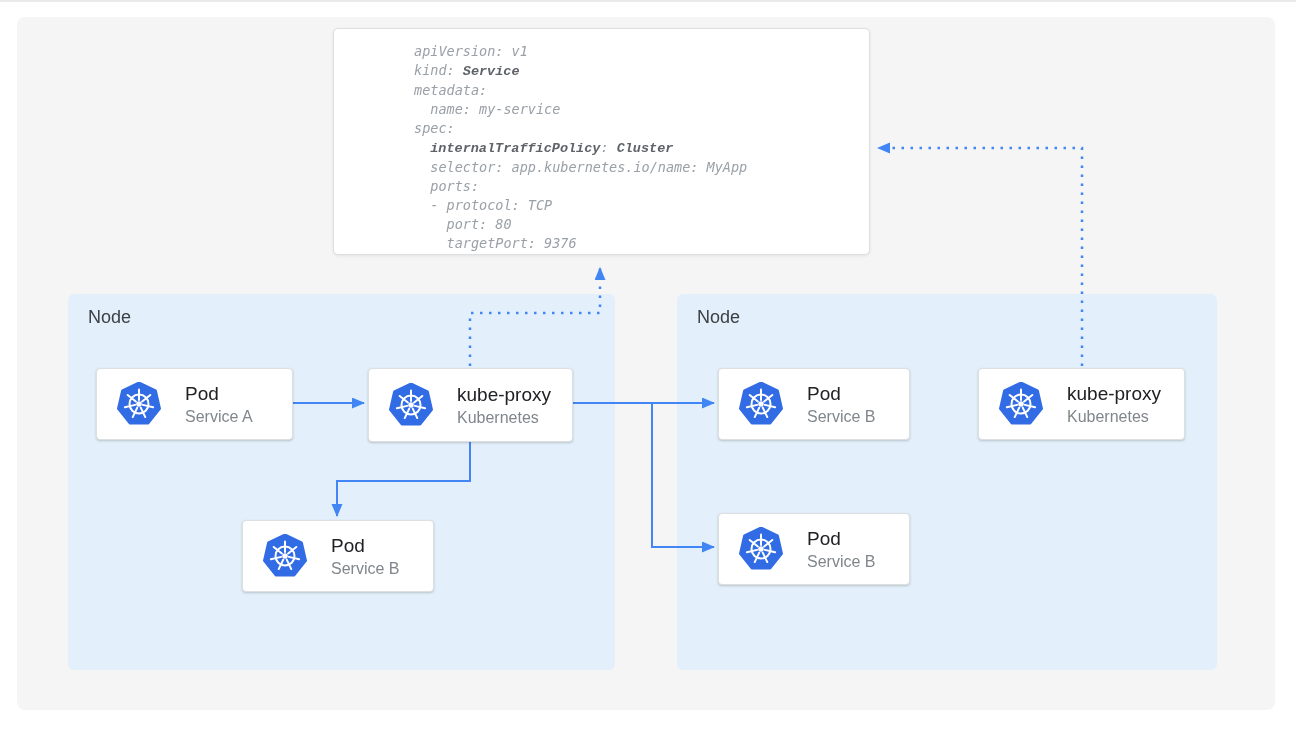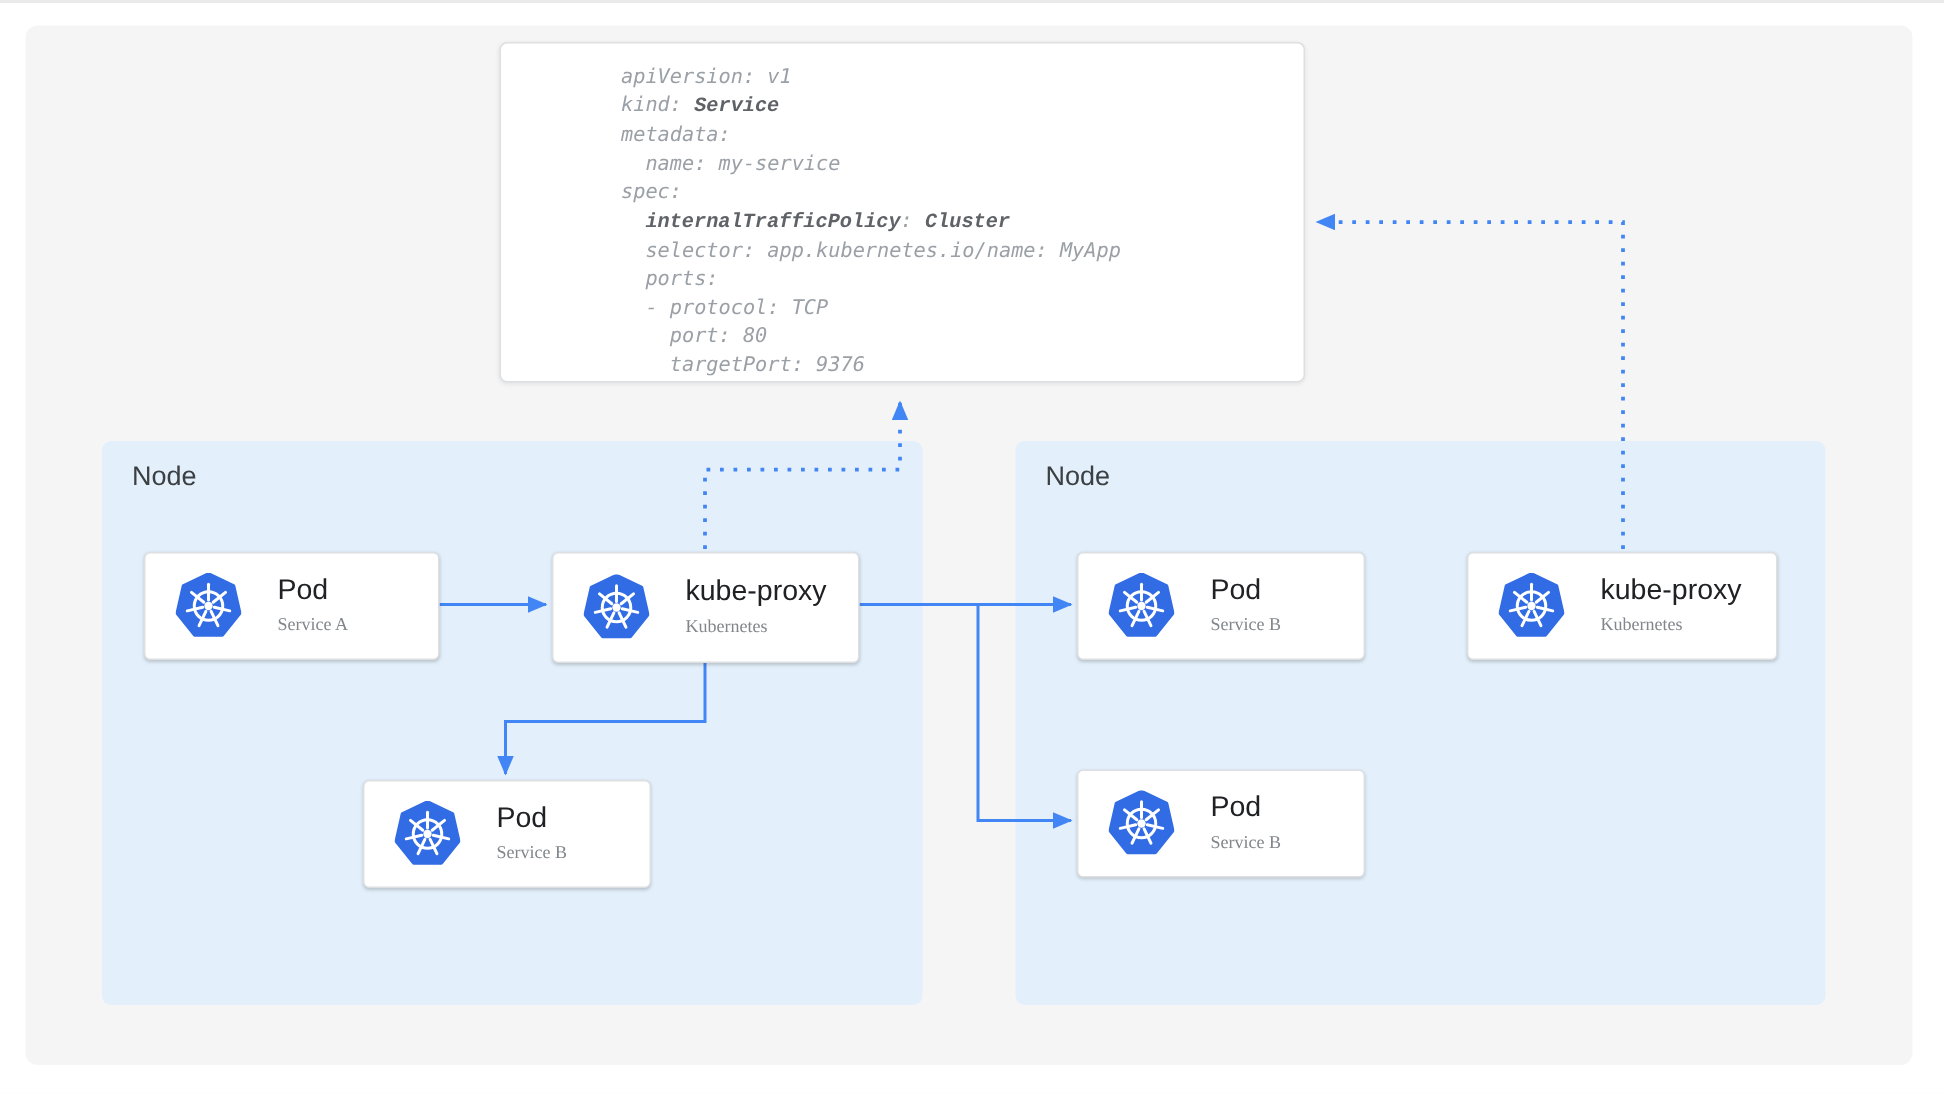--- a/index.html
+++ b/index.html
@@ -26,21 +26,21 @@
   .node{position:absolute;background:var(--node-bg);border-radius:6px;margin-top:11px;}
   .node-left{left:68px;top:283px;width:547px;height:376px;}
   .node-right{left:677px;top:283px;width:540px;height:376px;}
   .node-label{position:absolute;left:20px;top:13px;font-size:18px;color:var(--node-label-text);}
   .card{position:absolute;background:var(--card-bg);border:1px solid var(--card-border);
     border-radius:4px;box-shadow:0 1px 2px rgba(60,64,67,.18),0 1px 3px rgba(60,64,67,.08);
     display:flex;align-items:center;padding-left:20px;}
   .card .logo{width:44px;height:44px;flex:0 0 44px;}
   .card .txt{margin-left:24px;display:flex;flex-direction:column;}
   .card .title{font-size:19px;line-height:24px;color:var(--title-text);}
-  .card .subtitle{font-size:12px;line-height:21px;color:var(--subtitle-text);font-family:Liberation Serif, serif;}
+  .card .subtitle{font-size:16px;line-height:21px;color:var(--subtitle-text);}
   .pod-a{left:96px;top:368px;width:197px;height:72px;}
   .kproxy-left{left:368px;top:368px;width:205px;height:74px;}
   .pod-b-left{left:242px;top:520px;width:192px;height:72px;}
   .pod-b-rt{left:718px;top:368px;width:192px;height:72px;}
   .pod-b-rb{left:718px;top:513px;width:192px;height:72px;}
   .kproxy-right{left:978px;top:368px;width:207px;height:72px;}
   .yaml-card{position:absolute;left:333px;top:28px;width:537px;height:227px;
     background:var(--card-bg);border:1px solid var(--card-border);border-radius:5px;
     box-shadow:0 1px 3px rgba(60,64,67,.1);padding:13px 10px 0 80px;}
   .yaml{font-family:"DejaVu Sans Mono",monospace;font-style:italic;font-size:13.5px;

